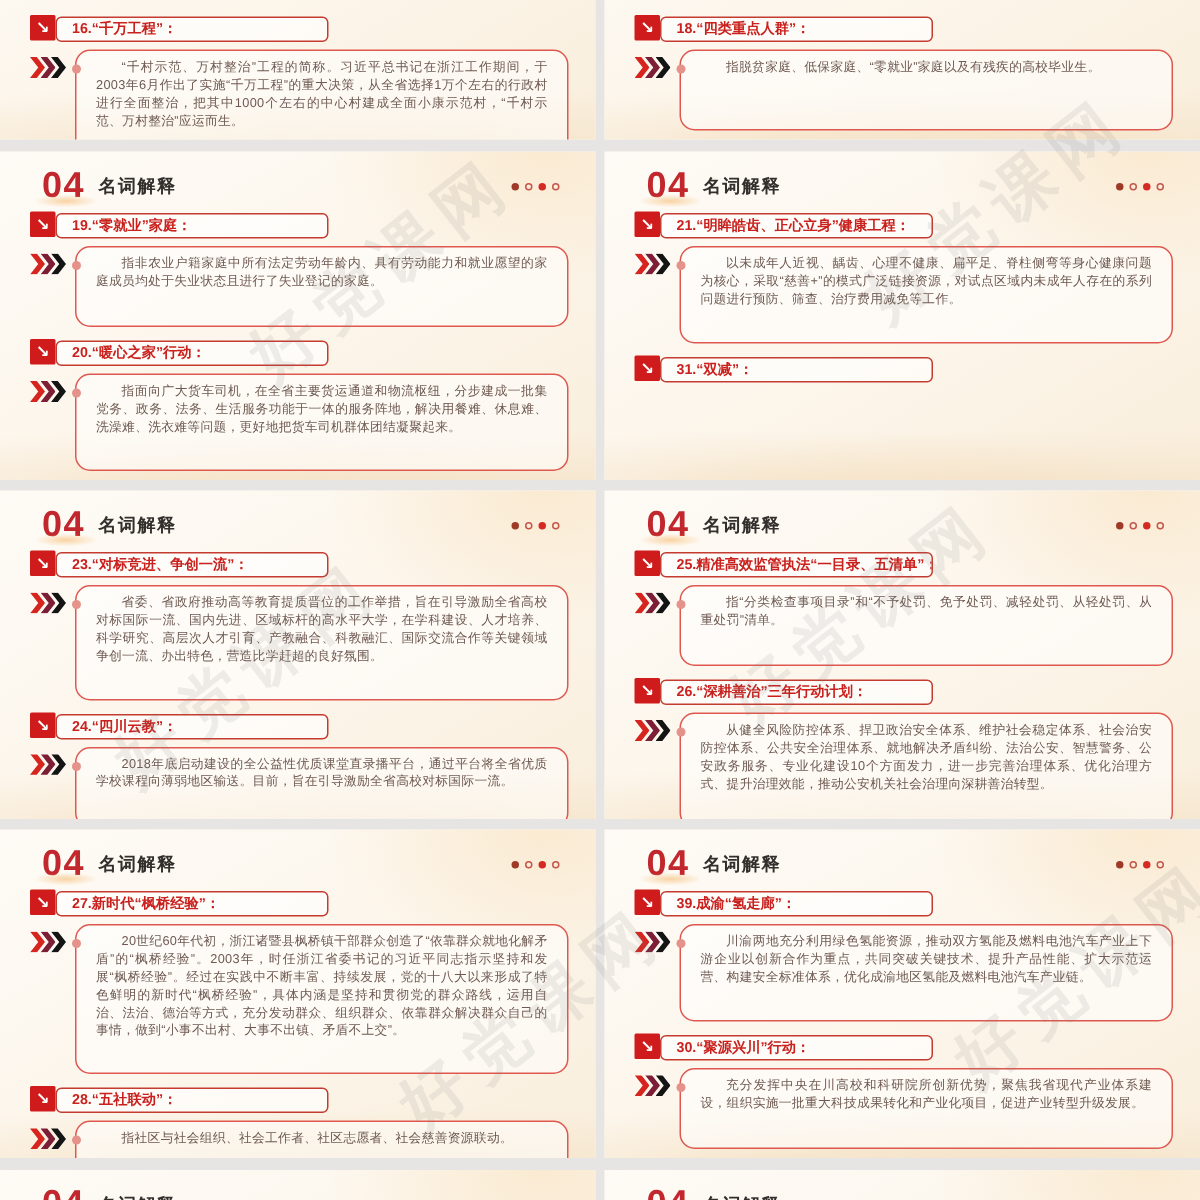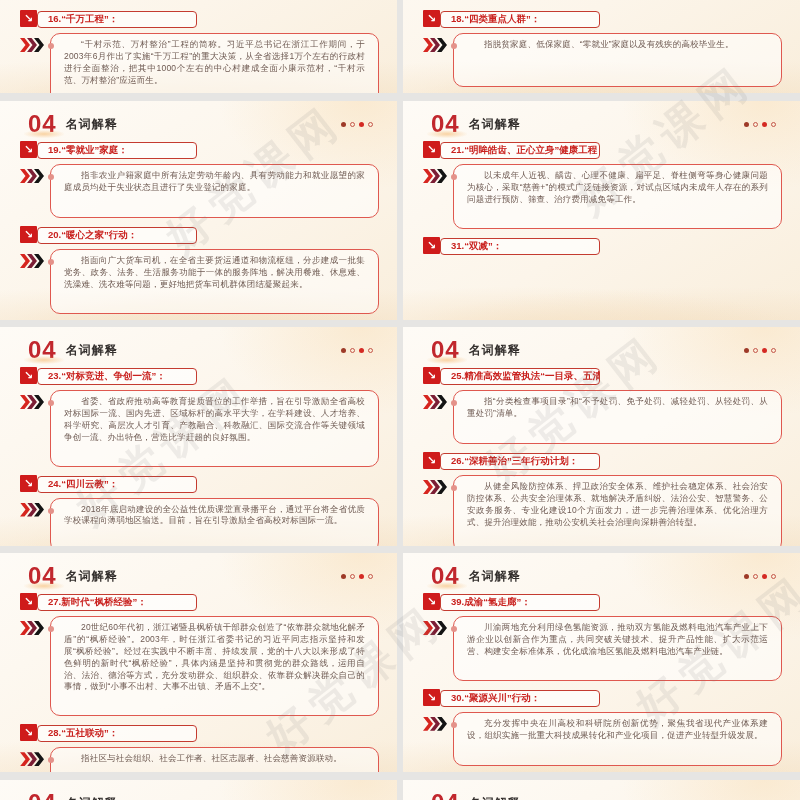--- a/index.html
+++ b/index.html
@@ -30,21 +30,21 @@
   .dot.hollow { background:transparent; border:1px solid #c4564a; }
 
   .items { position:relative; z-index:2; margin-top:4px; }
   .items.cut { padding-top:132px; }
 
   .item { margin:0 18px 0 20px; }
   .item + .item { margin-top:8px; }
   .item-title-row { display:flex; align-items:stretch; height:18px; }
   .sq { width:17px; height:17px; background:#cf1b1b; color:#ffffff; font-size:11px; font-weight:bold;
         display:flex; align-items:center; justify-content:center; border-radius:1px; flex:0 0 auto; }
-  .title-box { width:160px; height:17px; margin-top:1px; border:1px solid #c43b30; border-radius:4px;
+  .title-box { width:182px; height:17px; margin-top:1px; border:1px solid #c43b30; border-radius:4px;
         background:rgba(255,255,255,0.65); display:flex; align-items:center; padding-left:10px;
         font-size:9.5px; font-weight:bold; color:#c9211e; white-space:nowrap; overflow:hidden; }
   .item-body-row { display:flex; margin-top:5px; }
   .chevrons { flex:0 0 30px; display:flex; align-items:flex-start; padding-top:5px; }
   .chevrons i { display:inline-block; width:10px; height:14px; margin-left:-3px;
         clip-path:polygon(0% 0%, 45% 0%, 100% 50%, 45% 100%, 0% 100%, 55% 50%); }
   .chevrons i:nth-child(1) { margin-left:0; background:#d6251f; }
   .chevrons i:nth-child(2) { background:#7c1e35; }
   .chevrons i:nth-child(3) { background:#141414; }
   .body-box { position:relative; flex:1; min-height:54px; border:1px solid #df584f; border-radius:10px;

